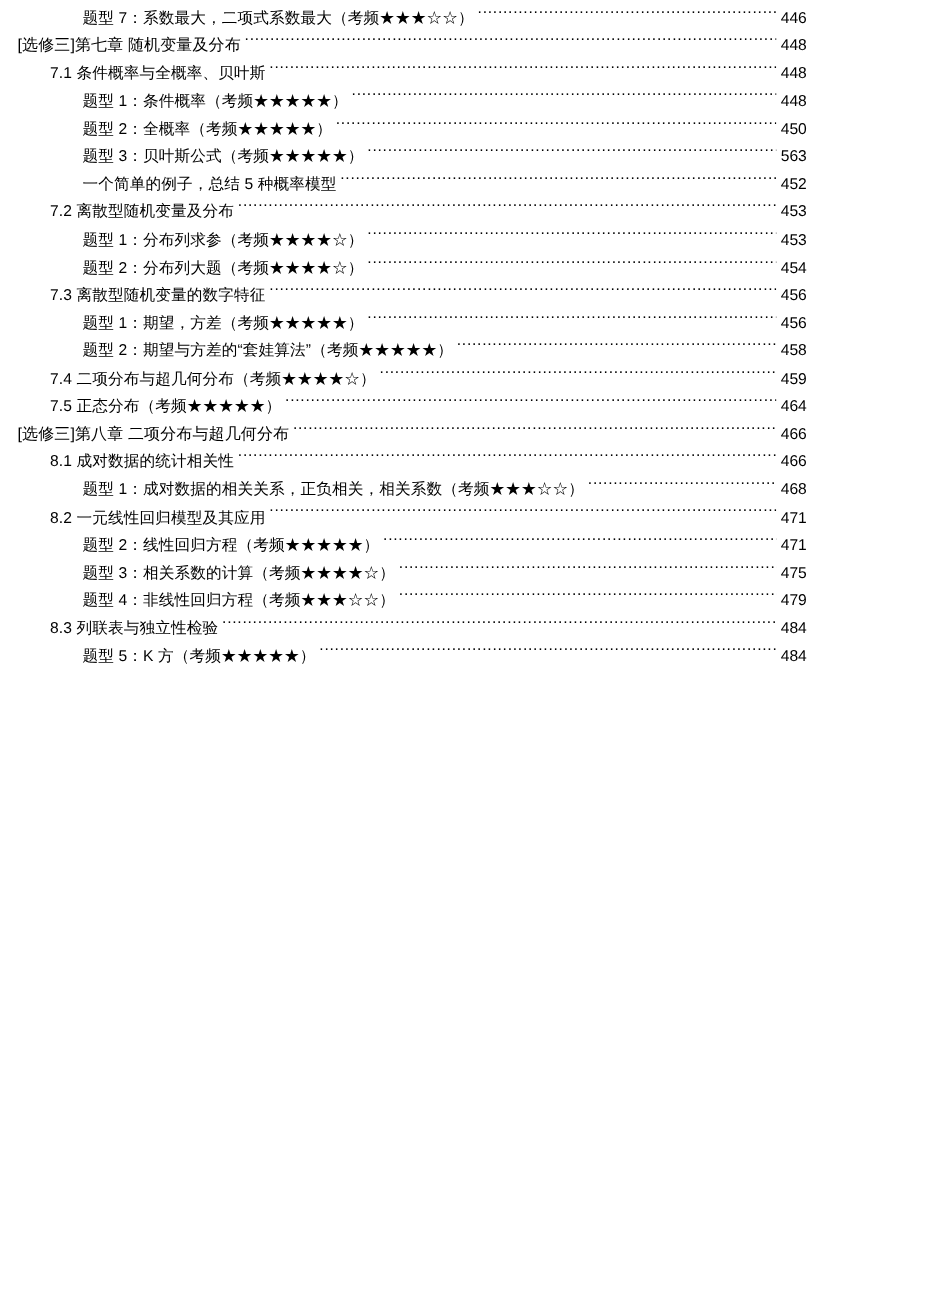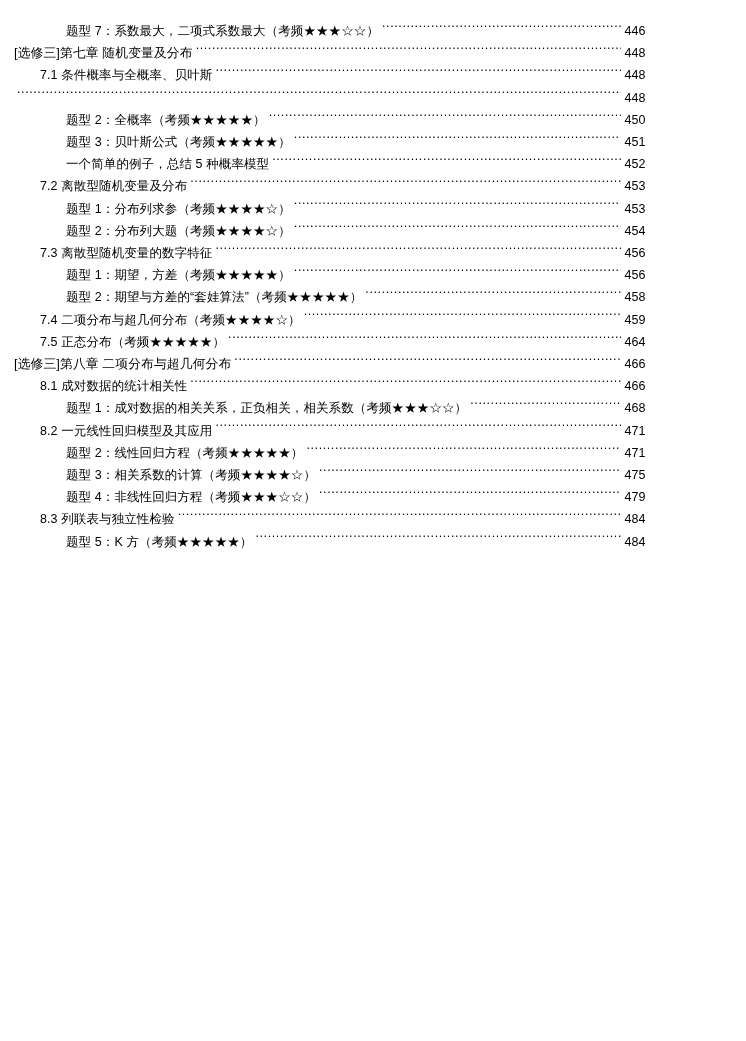--- a/index.html
+++ b/index.html
@@ -12,21 +12,21 @@
     height: 1041px;
     font-family: "Liberation Sans", sans-serif;
     color: #000000;
     overflow: hidden;
   }
   .page {
     position: relative;
     width: 671px;
     height: 1041px;
     box-sizing: border-box;
-    padding: 20px 24px 0 14px;
+    padding: 3px 24px 0 14px;
   }
   .toc {
     display: block;
   }
   .toc-row {
     display: flex;
     align-items: baseline;
     font-size: 12.5px;
     line-height: 22.2px;
     white-space: nowrap;
@@ -79,32 +79,33 @@
         <span class="label">[选修三]第七章 随机变量及分布</span>
         <span class="leader"></span>
         <span class="page-num">448</span>
       </div>
       <div class="toc-row lv-section">
         <span class="label">7.1 条件概率与全概率、贝叶斯</span>
         <span class="leader"></span>
         <span class="page-num">448</span>
       </div>
       <div class="toc-row lv-topic">
+        <span class="label">题型 1：条件概率（考频★★★★★）</span>
         <span class="leader"></span>
         <span class="page-num">448</span>
       </div>
       <div class="toc-row lv-topic">
         <span class="label">题型 2：全概率（考频★★★★★）</span>
         <span class="leader"></span>
         <span class="page-num">450</span>
       </div>
       <div class="toc-row lv-topic">
         <span class="label">题型 3：贝叶斯公式（考频★★★★★）</span>
         <span class="leader"></span>
-        <span class="page-num">451</span>
+        <span class="page-num">563</span>
       </div>
       <div class="toc-row lv-topic">
         <span class="label">一个简单的例子，总结 5 种概率模型</span>
         <span class="leader"></span>
         <span class="page-num">452</span>
       </div>
       <div class="toc-row lv-section">
         <span class="label">7.2 离散型随机变量及分布</span>
         <span class="leader"></span>
         <span class="page-num">453</span>

